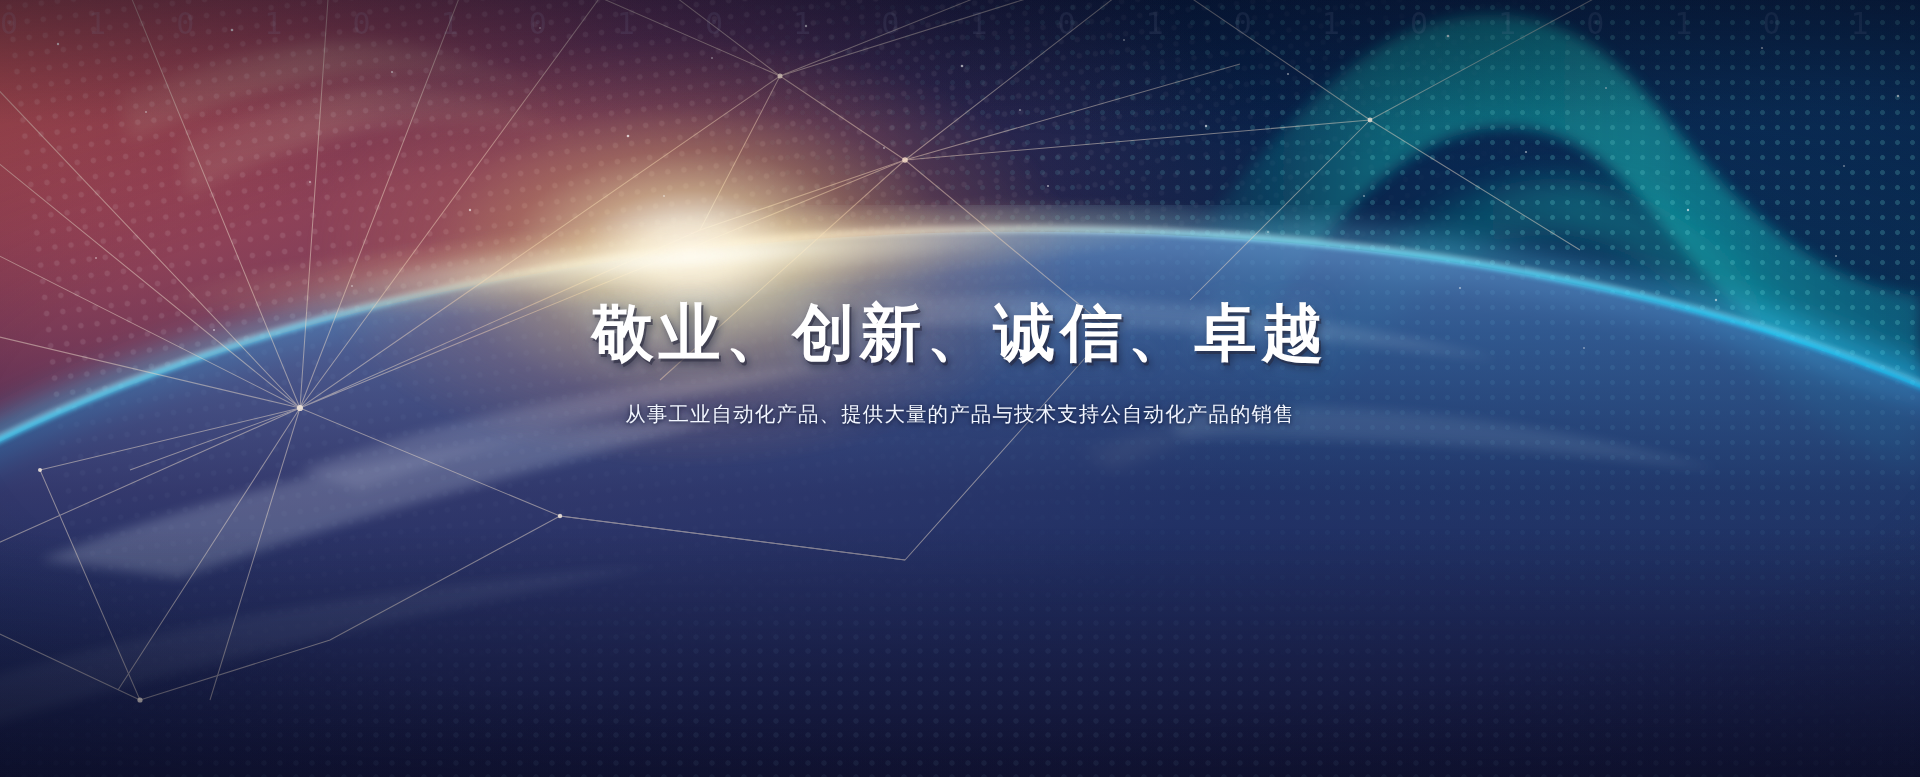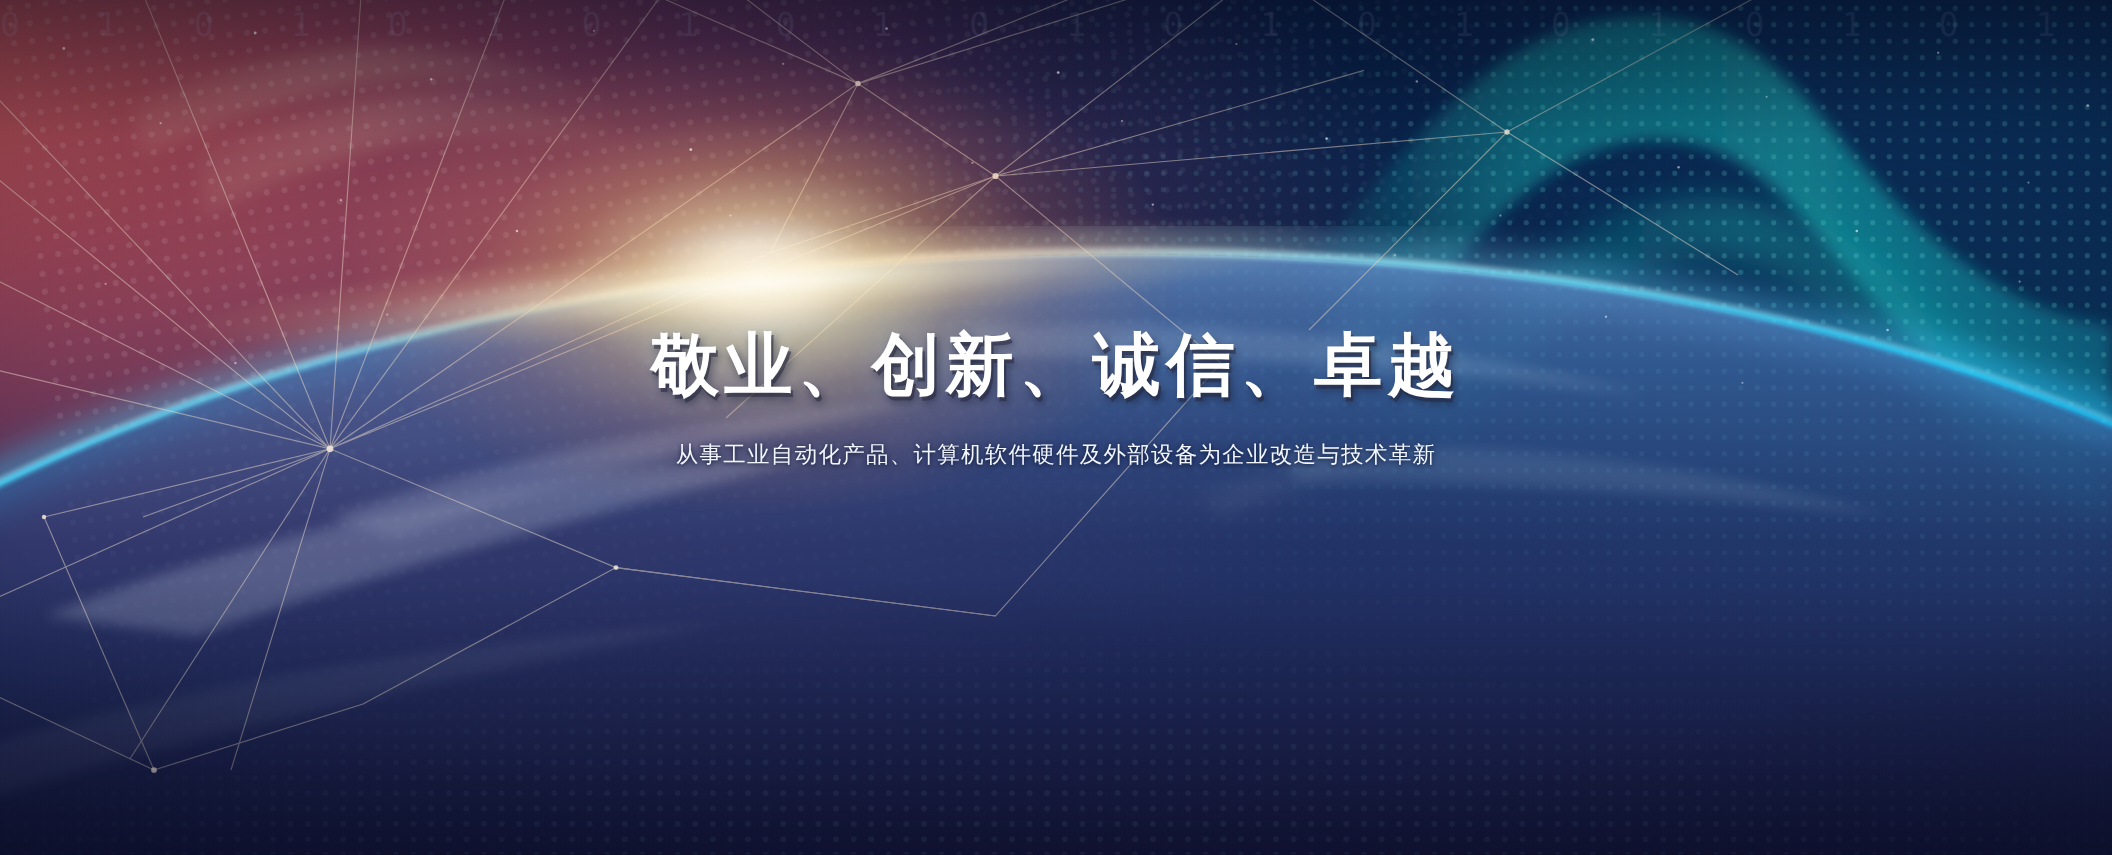--- a/index.html
+++ b/index.html
@@ -324,17 +324,17 @@
     </g>
   </svg>
 
   <div class="binary">0 1 0 1 0 1 0 1 0 1 0 1 0 1 0 1 0 1 0 1 0 1 0 1</div>
 
   <div class="layer vignette"></div>
 
   <div class="copy">
     <h1 class="headline">敬业、创新、诚信、卓越</h1>
     <div class="sub">
-      <div>从事工业自动化产品、计算机软件硬件及外部设备为企业改造与技术革新</div>
+      <div>从事工业自动化产品、提供大量的产品与技术支持公自动化产品的销售</div>
     </div>
   </div>
 
 </div>
 
 </body></html>

